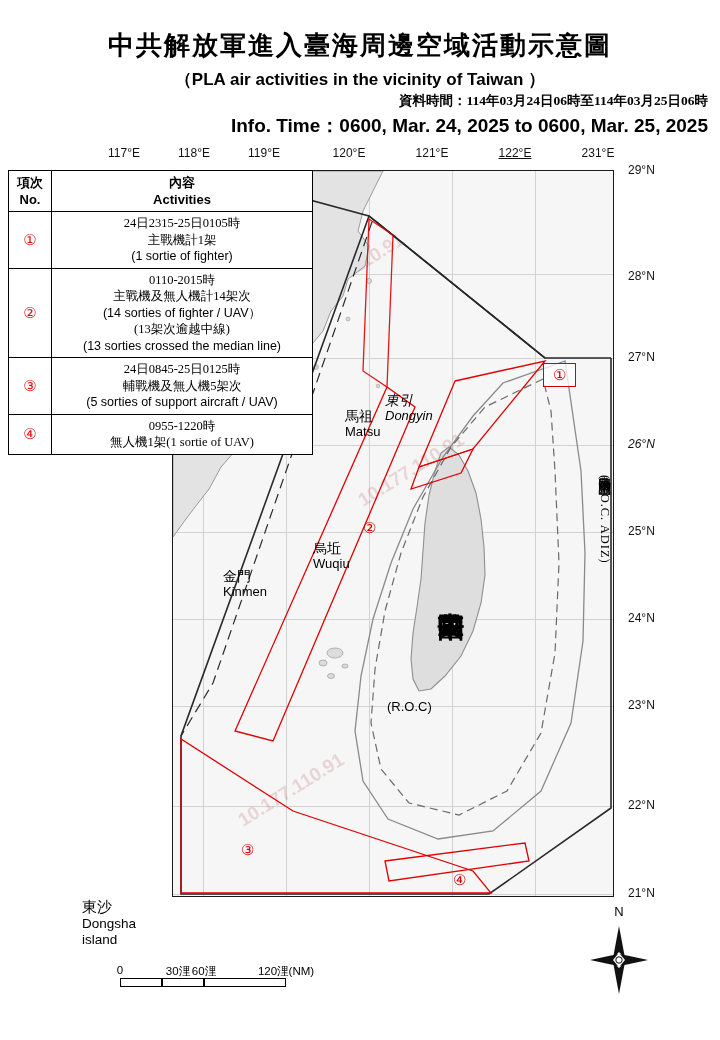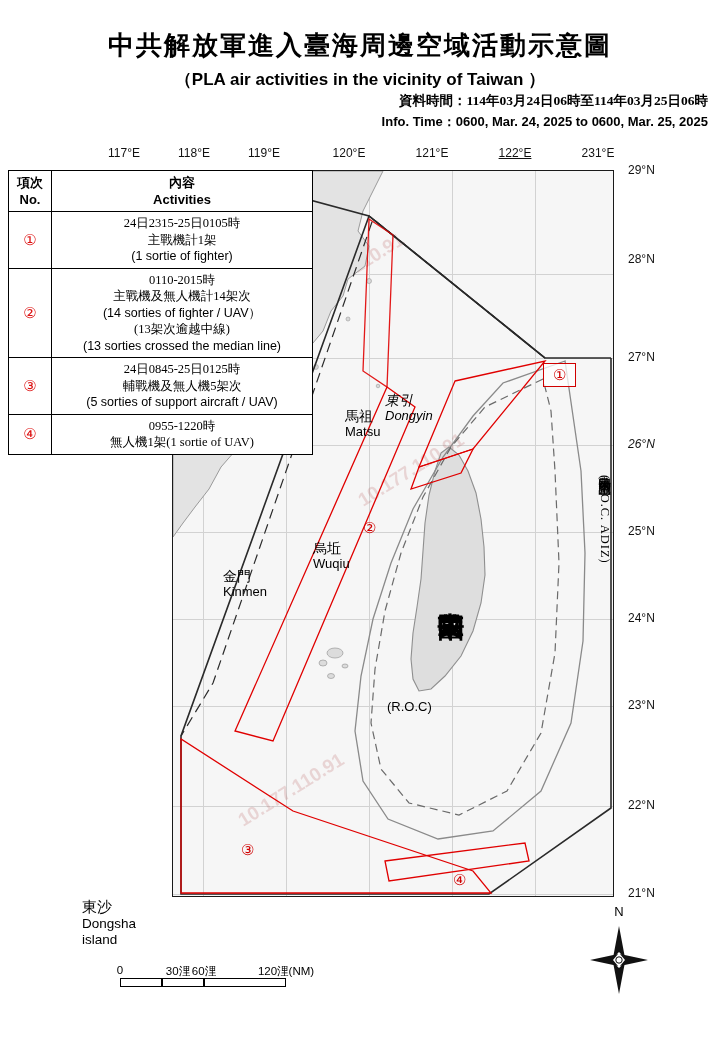--- a/index.html
+++ b/index.html
@@ -20,21 +20,21 @@
     position:absolute;top:68px;left:0;width:720px;text-align:center;
     font-weight:bold;font-size:17px;
   }
   .info-zh{
     position:absolute;top:92px;right:12px;
     font-size:13.5px;font-weight:bold;
     font-family:"Liberation Serif", serif;
   }
   .info-en{
     position:absolute;top:113px;right:12px;
-    font-size:13px;font-weight:bold;
+    font-size:19px;font-weight:bold;
   }
 
   
   #map-frame{
     position:absolute;
     left:172px;top:170px;width:440px;height:725px;
     border:1.4px solid #1a1a1a;
     background:#f7f7f7;
     overflow:hidden;
   }
@@ -141,21 +141,21 @@
 
 <div class="lon-label" style="left:124px;top:146px;">117°E</div>
 <div class="lon-label" style="left:194px;top:146px;">118°E</div>
 <div class="lon-label" style="left:264px;top:146px;">119°E</div>
 <div class="lon-label" style="left:349px;top:146px;">120°E</div>
 <div class="lon-label" style="left:432px;top:146px;">121°E</div>
 <div class="lon-label" style="left:515px;top:146px;text-decoration:underline;">122°E</div>
 <div class="lon-label" style="left:598px;top:146px;">231°E</div>
 
 <div class="lat-label" style="left:628px;top:170px;">29°N</div>
-<div class="lat-label" style="left:628px;top:259px;">28°N</div>
+<div class="lat-label" style="left:628px;top:276px;">28°N</div>
 <div class="lat-label" style="left:628px;top:357px;">27°N</div>
 <div class="lat-label" style="left:628px;top:444px;font-style:italic;">26°N</div>
 <div class="lat-label" style="left:628px;top:531px;">25°N</div>
 <div class="lat-label" style="left:628px;top:618px;">24°N</div>
 <div class="lat-label" style="left:628px;top:705px;">23°N</div>
 <div class="lat-label" style="left:628px;top:805px;">22°N</div>
 <div class="lat-label" style="left:628px;top:893px;">21°N</div>
 
 <div id="map-frame">
   <div class="sea"></div>

